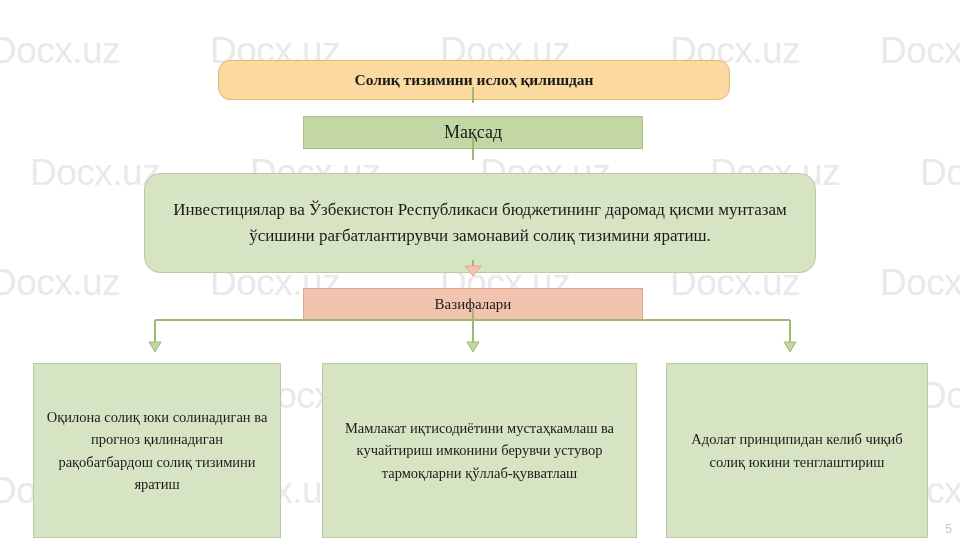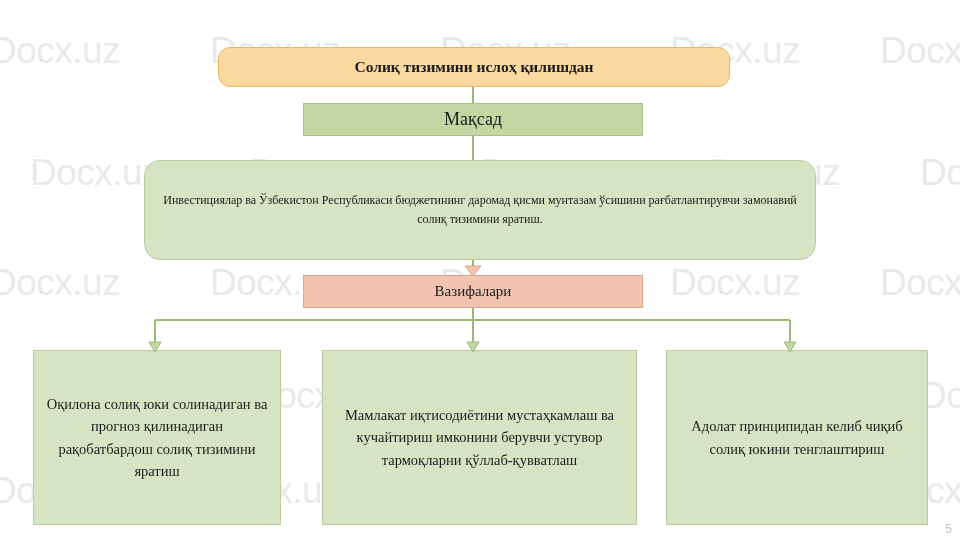--- a/index.html
+++ b/index.html
@@ -39,20 +39,21 @@
     z-index: 1;
   }
   .node {
     position: absolute;
     box-sizing: border-box;
     display: flex;
     align-items: center;
     justify-content: center;
     text-align: center;
     line-height: 1.55;
+    margin-top: 13px;
   }
 
   
   .n-top {
     left: 218px;
     top: 47px;
     width: 512px;
     height: 40px;
     background: #fbd9a0;
     border: 1px solid #e8b768;
@@ -76,21 +77,21 @@
 
   
   .n-goaltext {
     left: 144px;
     top: 160px;
     width: 672px;
     height: 100px;
     background: #d7e4c3;
     border: 1px solid #b9cda0;
     border-radius: 16px;
-    font-size: 12px;
+    font-size: 17px;
     color: #1b1b1b;
     padding: 6px 8px;
   }
 
   
   .n-tasks {
     left: 303px;
     top: 275px;
     width: 340px;
     height: 33px;

